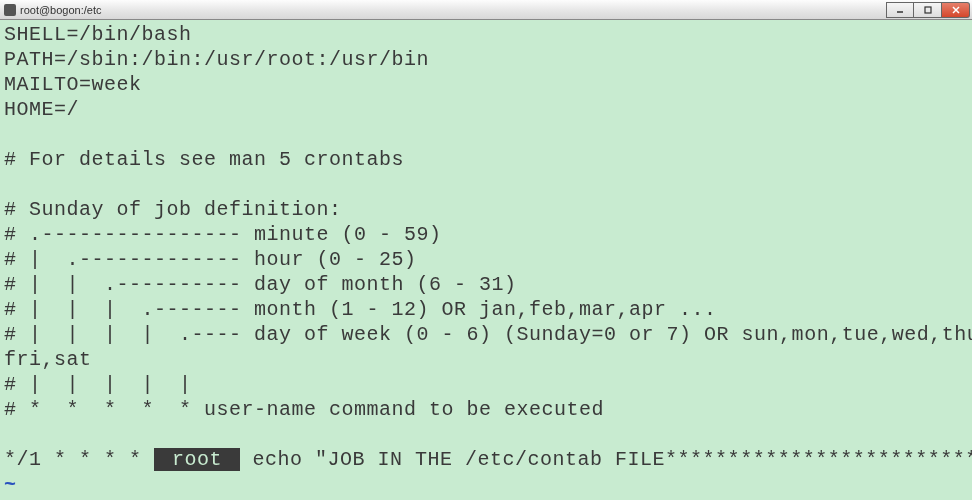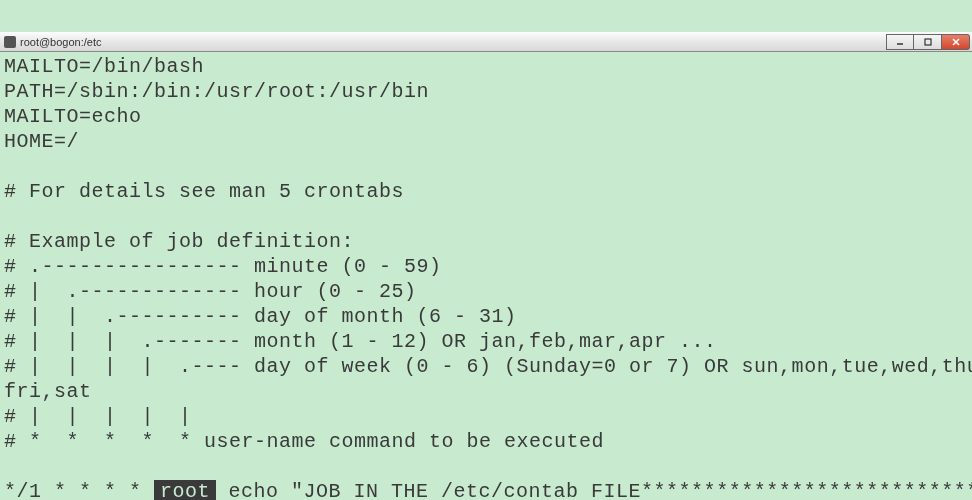--- a/index.html
+++ b/index.html
@@ -19,21 +19,20 @@
       height: 20px;
       background: linear-gradient(to bottom, #fdfdfd 0%, #e8e8e8 50%, #d8d8d8 100%);
       border-bottom: 1px solid #888;
       display: flex;
       align-items: center;
       justify-content: space-between;
       padding: 0 2px 0 4px;
       font-family: "Segoe UI", Tahoma, sans-serif;
       font-size: 11px;
       color: #333;
-      margin-top: 32px;
     }
     .titlebar-left {
       display: flex;
       align-items: center;
       gap: 4px;
     }
     .titlebar-icon {
       width: 12px;
       height: 12px;
       background: #555;
@@ -70,21 +69,21 @@
       font-size: 20px;
       line-height: 25px;
       color: #3a3a3a;
       letter-spacing: 0.5px;
       white-space: pre;
       font-weight: 500;
     }
     .hl {
       background: #3a3a3a;
       color: #c8ebd0;
-      padding: 0 6px;
+      padding: 0 18px;
     }
     .tilde {
       color: #2a52be;
       font-weight: bold;
     }
   </style>
 </head>
 <body>
 
 <div class="titlebar">
@@ -105,28 +104,28 @@
     </div>
     <div class="ctrl-btn close">
       <svg viewBox="0 0 10 10">
           <line x1="2" y1="2" x2="8" y2="8" stroke="white" stroke-width="1.5"></line>
           <line x1="8" y1="2" x2="2" y2="8" stroke="white" stroke-width="1.5"></line>
         </svg>
     </div>
   </div>
 </div>
 
-<div class="terminal"><span>MAILTO=/bin/bash</span>
+<div class="terminal"><span>SHELL=/bin/bash</span>
 <span>PATH=/sbin:/bin:/usr/root:/usr/bin</span>
-<span>MAILTO=echo</span>
+<span>MAILTO=week</span>
 <span>HOME=/</span>
 <span></span>
 <span># For details see man 5 crontabs</span>
 <span></span>
-<span># Example of job definition:</span>
+<span># Sunday of job definition:</span>
 <span># .---------------- minute (0 - 59)</span>
 <span># |  .------------- hour (0 - 25)</span>
 <span># |  |  .---------- day of month (6 - 31)</span>
 <span># |  |  |  .------- month (1 - 12) OR jan,feb,mar,apr ...</span>
 <span># |  |  |  |  .---- day of week (0 - 6) (Sunday=0 or 7) OR sun,mon,tue,wed,thu,</span>
 <span>fri,sat</span>
 <span># |  |  |  |  |</span>
 <span># *  *  *  *  * user-name command to be executed</span>
 <span></span>
 <span><span>*/1 * * * * </span><span class="hl">root</span><span> echo "JOB IN THE /etc/contab FILE***************************"</span></span>

